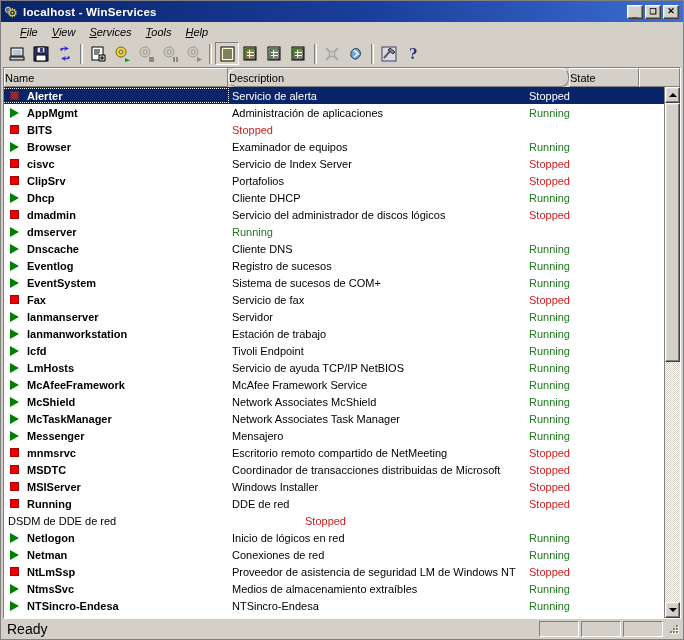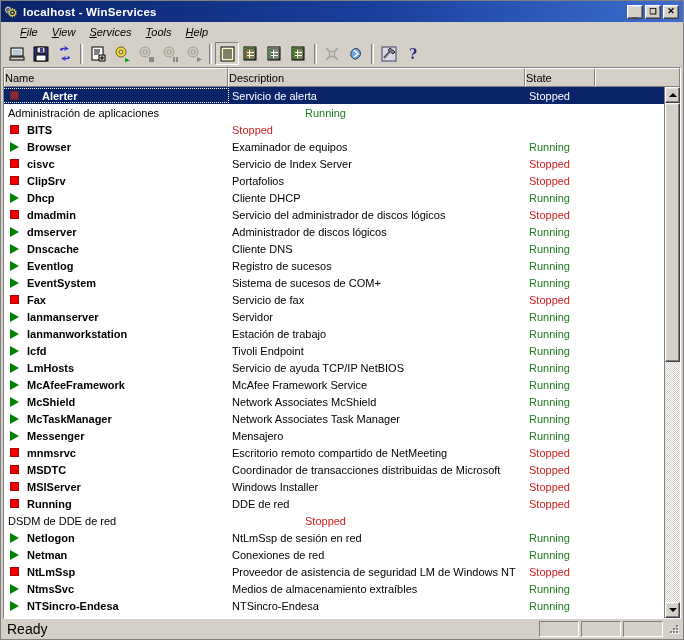--- a/index.html
+++ b/index.html
@@ -150,21 +150,21 @@
     font-size: 11px;
     color: #000;
     display: flex;
     align-items: center;
     box-sizing: border-box;
     height: 19px;
     overflow: hidden;
     white-space: nowrap;
   }
   .c-name  { width: 224px; }
-  .c-desc  { width: 297px; }
+  .c-desc  { width: 341px; border-radius: 8px; }
   .c-state { width: 70px; }
   .c-blank { flex: 1 1 auto; }
 
   .rows-area {
     flex: 1 1 auto;
     position: relative;
     overflow: hidden;
     background: #ffffff;
     display: flex;
   }
@@ -184,21 +184,20 @@
   .row.selected {
     background: #0a246a;
   }
   .row.selected .cell-name,
   .row.selected .cell-desc,
   .row.selected .cell-state {
     color: #ffffff;
   }
   .row.selected .sel-band {
     outline: 1px dotted #ffffff;
-    gap: 15px;
   }
   .cell-name {
     width: 224px;
     display: flex;
     align-items: center;
     font-weight: bold;
     color: #000;
     padding-left: 5px;
     box-sizing: border-box;
     overflow: hidden;
@@ -543,20 +542,26 @@
             <div class="cell-name sel-band">
               <span class="svc-ico">
                 <span class="ico-stop"></span>
               </span>
               <span>Alerter</span>
             </div>
             <div class="cell-desc">Servicio de alerta</div>
             <div class="cell-state st-stopped">Stopped</div>
           </div>
           <div class="row">
+            <div class="cell-name">
+              <span class="svc-ico">
+                <span class="ico-run"></span>
+              </span>
+              <span>AppMgmt</span>
+            </div>
             <div class="cell-desc">Administración de aplicaciones</div>
             <div class="cell-state st-running">Running</div>
           </div>
           <div class="row">
             <div class="cell-name">
               <span class="svc-ico">
                 <span class="ico-stop"></span>
               </span>
               <span>BITS</span>
             </div>
@@ -612,21 +617,20 @@
             <div class="cell-desc">Servicio del administrador de discos lógicos</div>
             <div class="cell-state st-stopped">Stopped</div>
           </div>
           <div class="row">
             <div class="cell-name">
               <span class="svc-ico">
                 <span class="ico-run"></span>
               </span>
               <span>dmserver</span>
             </div>
-            <div class="cell-desc">Administrador de discos lógicos</div>
             <div class="cell-state st-running">Running</div>
           </div>
           <div class="row">
             <div class="cell-name">
               <span class="svc-ico">
                 <span class="ico-run"></span>
               </span>
               <span>Dnscache</span>
             </div>
             <div class="cell-desc">Cliente DNS</div>
@@ -786,21 +790,21 @@
             <div class="cell-desc">DSDM de DDE de red</div>
             <div class="cell-state st-stopped">Stopped</div>
           </div>
           <div class="row">
             <div class="cell-name">
               <span class="svc-ico">
                 <span class="ico-run"></span>
               </span>
               <span>Netlogon</span>
             </div>
-            <div class="cell-desc">NtLmSsp de sesión en red</div>
+            <div class="cell-desc">Inicio de lógicos en red</div>
             <div class="cell-state st-running">Running</div>
           </div>
           <div class="row">
             <div class="cell-name">
               <span class="svc-ico">
                 <span class="ico-run"></span>
               </span>
               <span>Netman</span>
             </div>
             <div class="cell-desc">Conexiones de red</div>

